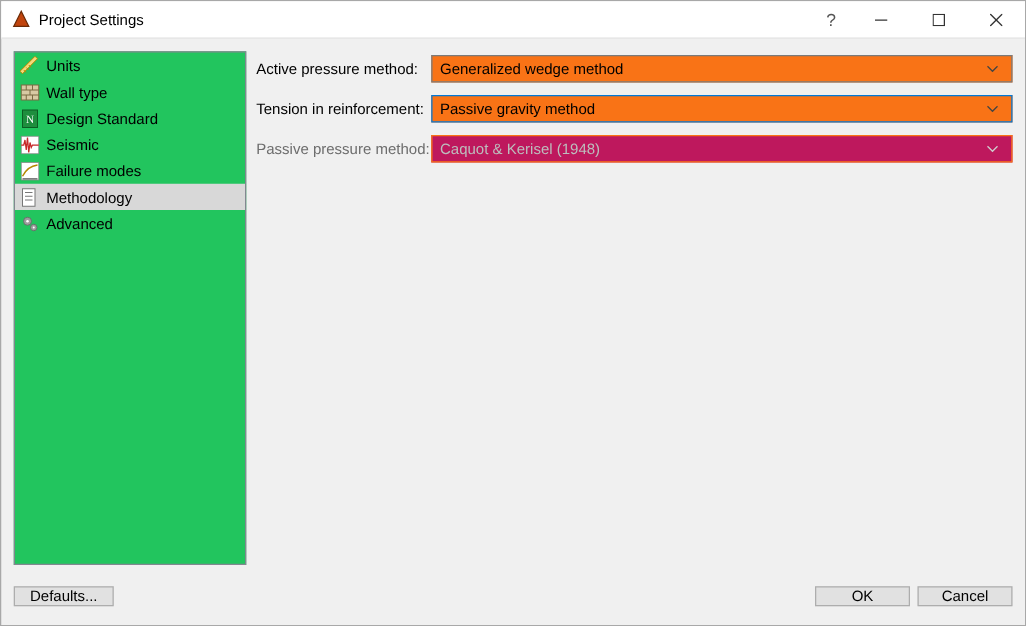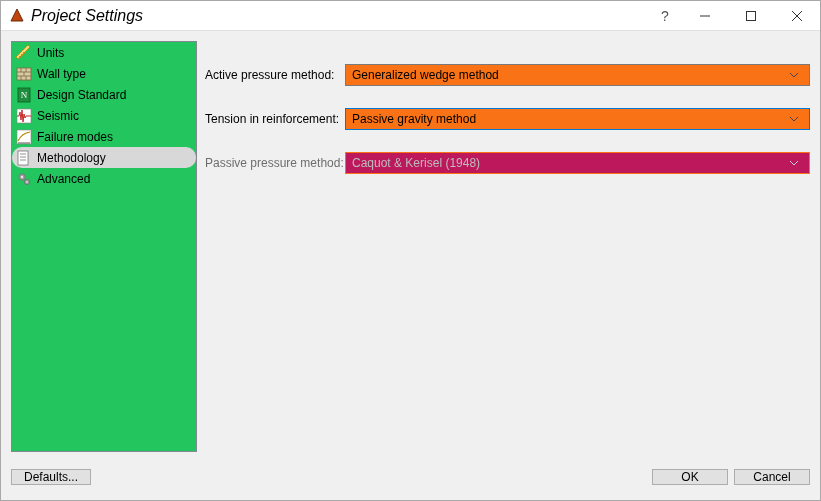--- a/index.html
+++ b/index.html
@@ -22,21 +22,21 @@
     background: #ffffff;
     display: flex; align-items: center;
     padding-left: 8px;
     border-bottom: 1px solid #e0e0e0;
   }
   .titlebar .app-icon {
     width: 16px; height: 16px;
     margin-right: 6px;
     display: flex; align-items: center; justify-content: center;
   }
-  .titlebar .title { flex: 0 0 auto; font-size: 16px; font-style: italic; }
+  .titlebar .title { flex: 0 0 auto; font-size: 12px; }
   .titlebar .spacer { flex: 1; }
   .titlebar .ctrl {
     width: 46px; height: 30px;
     display: flex; align-items: center; justify-content: center;
     color: #333;
   }
   .titlebar .help { width: 34px; font-size: 14px; color: #555;}
   .body {
     flex: 1;
     display: flex;
@@ -52,37 +52,35 @@
   }
   .side-item {
     height: 21px;
     display: flex; align-items: center;
     padding-left: 4px;
     gap: 5px;
     cursor: default;
   }
   .side-item.selected {
     background: #d8d8d8;
-    border-radius: 10px;
   }
   .side-item .ico {
     width: 16px; height: 16px;
     display: flex; align-items: center; justify-content: center;
     flex: 0 0 16px;
   }
   .side-item .lbl { white-space: nowrap; }
   .content {
     flex: 1;
     padding: 2px 0 0 0;
   }
   .form-row {
     display: flex; align-items: center;
     height: 24px;
     margin-bottom: 8px;
-    margin-top: 20px;
   }
   .form-label {
     width: 140px;
     text-align: left;
     padding-right: 6px;
     white-space: nowrap;
   }
   .form-label.disabled { color: #6d6d6d; }
   .combo {
     flex: 1;

